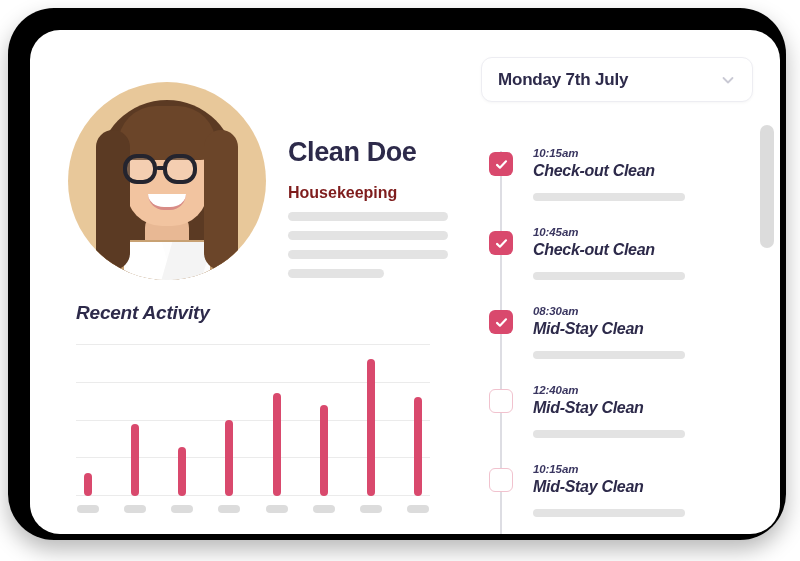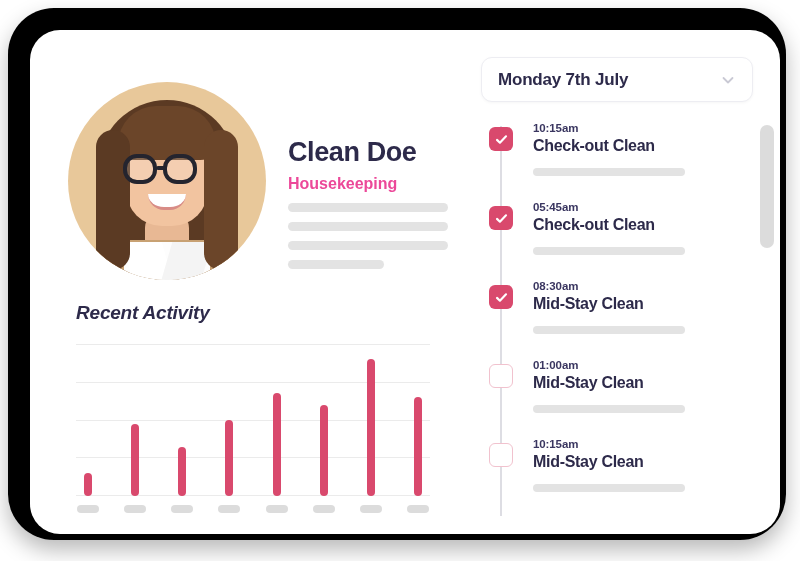--- a/index.html
+++ b/index.html
@@ -121,22 +121,22 @@
   #profile-name {
     font-size: 27px;
     font-weight: bold;
     color: #2d2a4a;
     letter-spacing: -0.4px;
     line-height: 1.1;
   }
   #profile-role {
     font-size: 16px;
     font-weight: bold;
-    color: #ec4899;
-    margin-top: 7px;
+    color: #7f1d1d;
+    margin-top: 16px;
   }
   .ph-line {
     height: 9px;
     background: #e3e3e3;
     border-radius: 5px;
     margin-top: 10px;
   }
   .ph-line.w-full { width: 160px; }
   .ph-line.w-short { width: 96px; }
 
@@ -226,23 +226,24 @@
     font-size: 17px;
     font-weight: bold;
     color: #2d2a4a;
     letter-spacing: -0.2px;
   }
   #chevron-down-icon { line-height: 0; }
 
   #task-list {
     position: absolute;
     left: 26px;
-    top: 80px;
+    top: 105px;
     width: 272px;
     height: 411px;
+    font-style: italic;
   }
   #timeline-line {
     position: absolute;
     left: 19px;
     top: 16px;
     width: 1.5px;
     height: 390px;
     background: #dddde3;
   }
   .task-item {
@@ -405,41 +406,41 @@
               <div class="task-ph"></div>
             </div>
           </div>
           <div class="task-item">
             <div class="checkbox checked">
               <svg width="15" height="15" viewBox="0 0 16 16">
                 <path d="M3.2 8.4 L6.3 11.4 L12.8 4.6" fill="none" stroke="#ffffff" stroke-width="2.3" stroke-linecap="round" stroke-linejoin="round"></path>
               </svg>
             </div>
             <div class="task-body">
-              <div class="task-time">05:45am</div>
+              <div class="task-time">10:45am</div>
               <div class="task-title">Check-out Clean</div>
               <div class="task-ph"></div>
             </div>
           </div>
           <div class="task-item">
             <div class="checkbox checked">
               <svg width="15" height="15" viewBox="0 0 16 16">
                 <path d="M3.2 8.4 L6.3 11.4 L12.8 4.6" fill="none" stroke="#ffffff" stroke-width="2.3" stroke-linecap="round" stroke-linejoin="round"></path>
               </svg>
             </div>
             <div class="task-body">
               <div class="task-time">08:30am</div>
               <div class="task-title">Mid-Stay Clean</div>
               <div class="task-ph"></div>
             </div>
           </div>
           <div class="task-item">
             <div class="checkbox unchecked"></div>
             <div class="task-body">
-              <div class="task-time">01:00am</div>
+              <div class="task-time">12:40am</div>
               <div class="task-title">Mid-Stay Clean</div>
               <div class="task-ph"></div>
             </div>
           </div>
           <div class="task-item">
             <div class="checkbox unchecked"></div>
             <div class="task-body">
               <div class="task-time">10:15am</div>
               <div class="task-title">Mid-Stay Clean</div>
               <div class="task-ph"></div>

